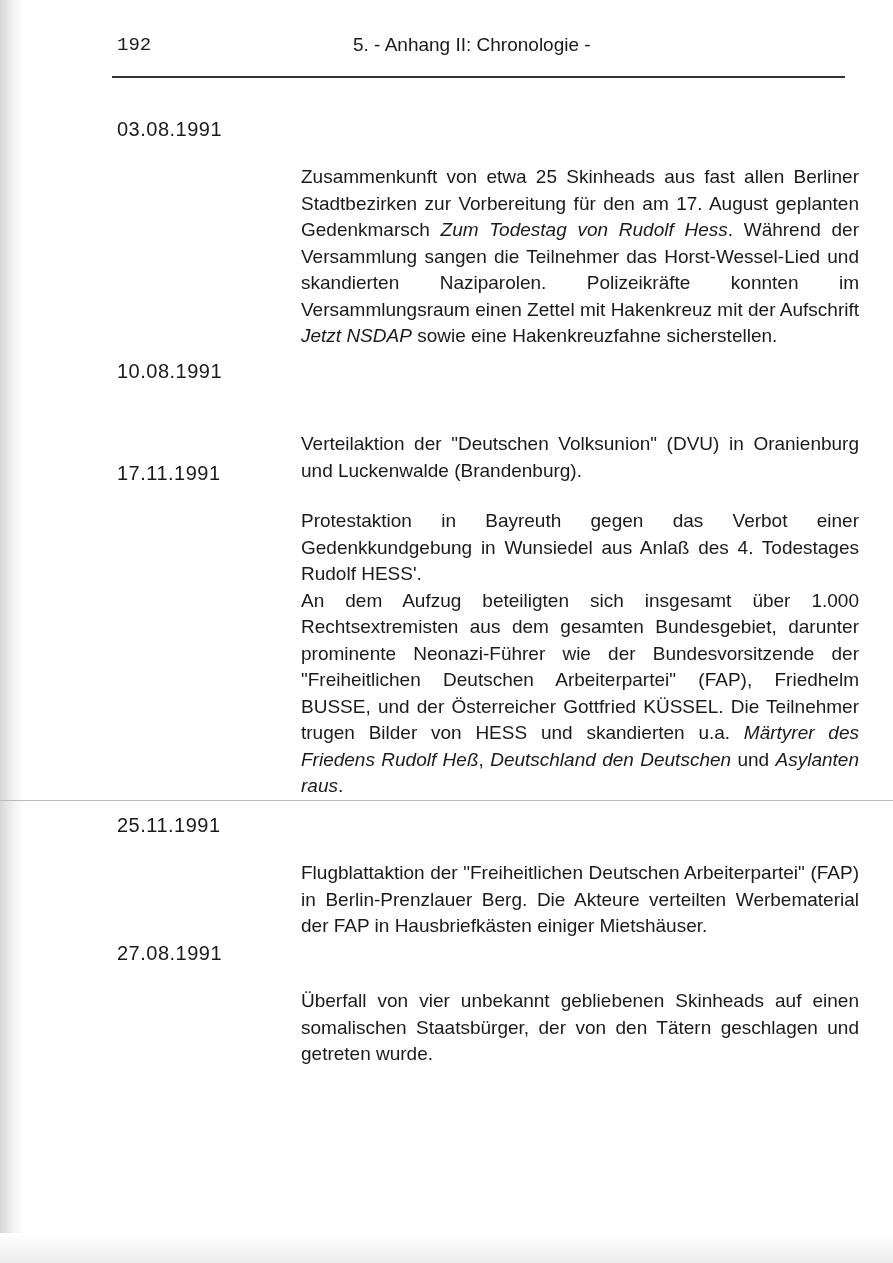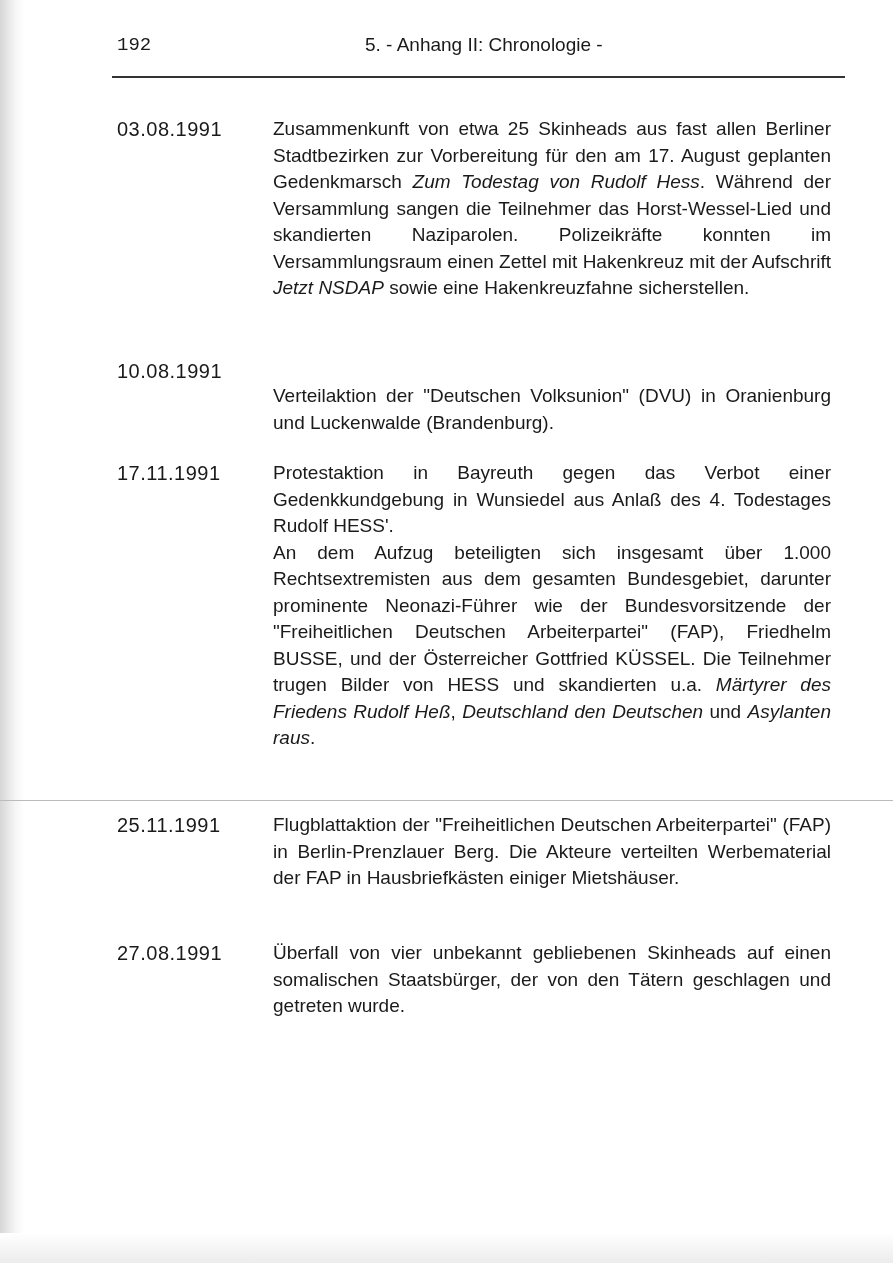--- a/index.html
+++ b/index.html
@@ -5,26 +5,26 @@
   html, body { margin:0; padding:0; }
   body {
     width:893px; height:1263px; background:#fff; position:relative; overflow:hidden;
     font-family:"Liberation Sans", sans-serif; color:#1a1a1a;
   }
   .left-shadow { position:absolute; left:0; top:0; width:24px; height:1263px;
     background:linear-gradient(to right,#d6d6d6,#f4f4f4 60%,#fff); }
   .bottom-shadow { position:absolute; left:0; bottom:0; width:893px; height:30px;
     background:linear-gradient(to bottom,#fff,#ececec); }
   .page-number { position:absolute; left:117px; top:34px; font-size:19px;font-family:Liberation Mono, monospace; }
-  .running-head { position:absolute; left:353px; top:34px; font-size:19px;margin-left:12px; }
+  .running-head { position:absolute; left:353px; top:34px; font-size:19px; }
   .header-rule { position:absolute; left:112px; top:76px; width:733px; height:2px; background:#333; }
   .entry { position:absolute; left:117px; width:730px; }
   .date { position:absolute; left:0; top:0; font-size:20px; letter-spacing:0.5px; }
-  .text { position:absolute; left:156px; width:558px; font-size:19px; line-height:26.5px;
-    text-align:justify; }
+  .text { position:absolute; left:184px; width:558px; font-size:19px; line-height:26.5px;
+    text-align:justify;margin-top:48px; }
   .text i { font-style:italic; }
   .scan-line { position:absolute; left:0; top:800px; width:893px; height:1px; background:#bbb; }
 </style>
 </head>
 <body>
 
 <div class="left-shadow"></div>
 <div class="bottom-shadow"></div>
 <div class="scan-line"></div>
 

